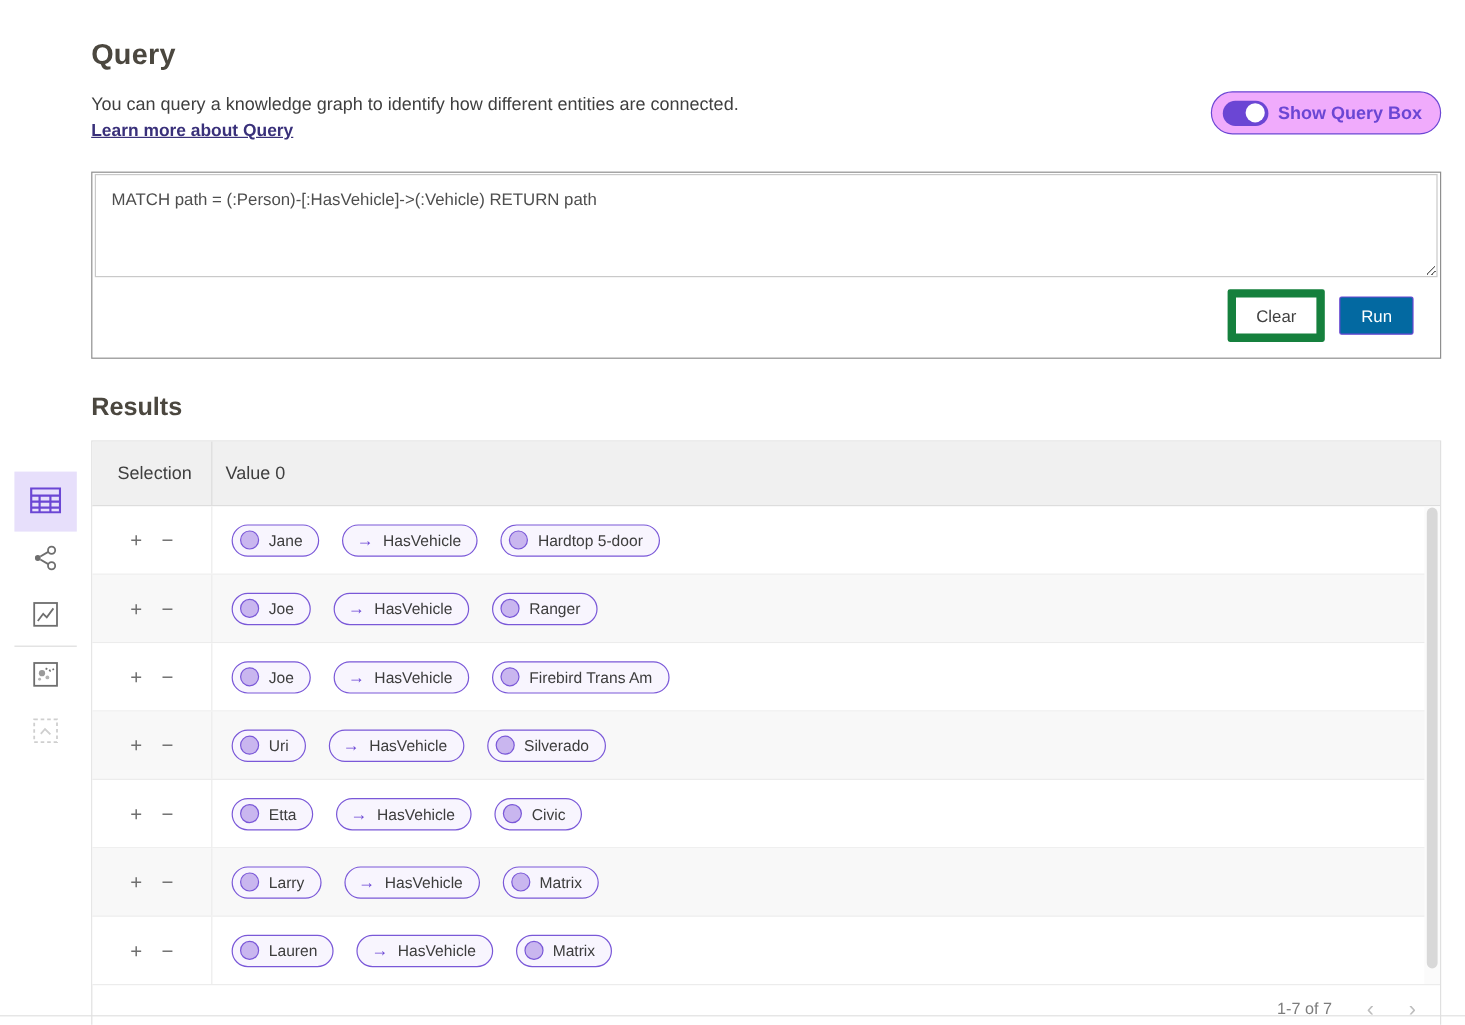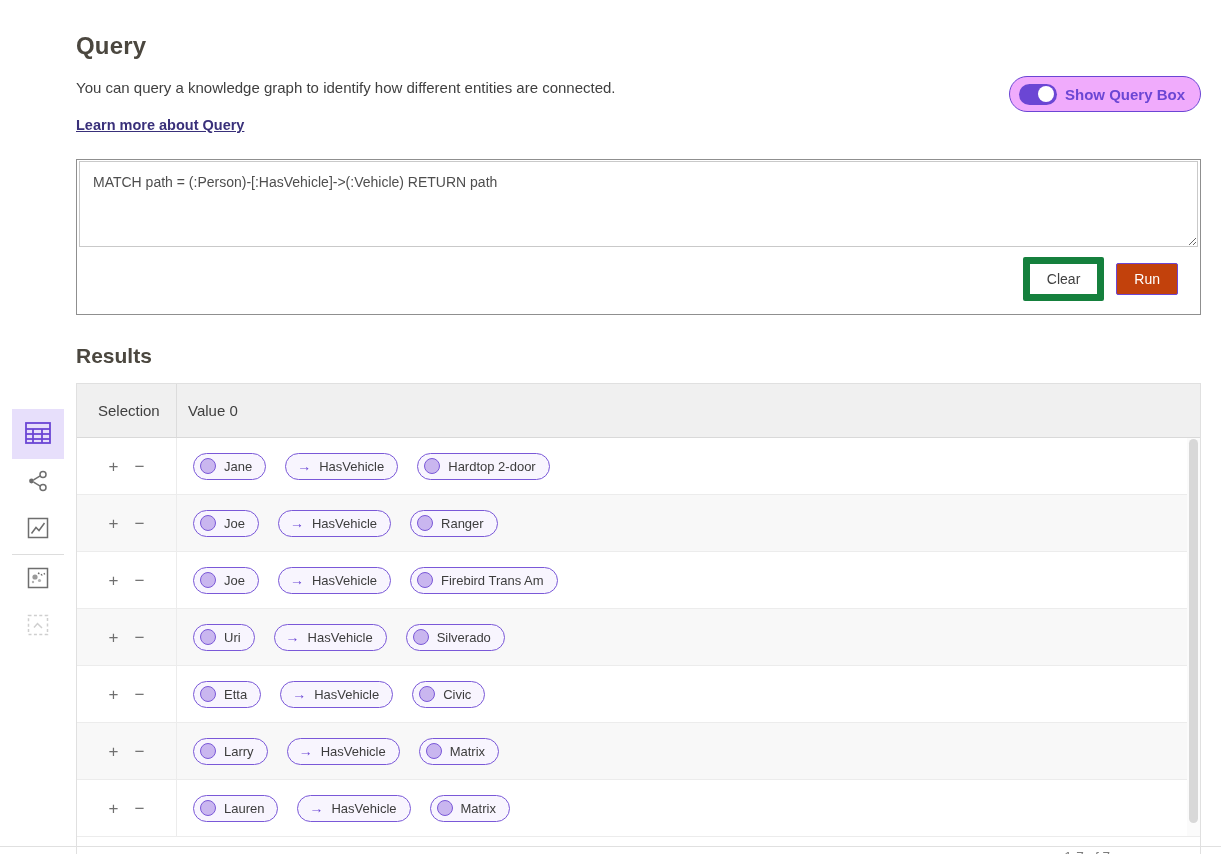--- a/index.html
+++ b/index.html
@@ -5,41 +5,41 @@
   * { box-sizing: border-box; margin: 0; padding: 0; }
   html,body { width:1221px; height:854px; background:#ffffff; overflow:hidden;
               font-family:"Liberation Sans", sans-serif; }
   .page { position:relative; width:1221px; height:854px; }
   .content { margin-left:76px; width:1125px; padding-top:32px; }
 
   
   .query-header { position:relative; }
   h1.query-title { font-size:24px; font-weight:700; color:#4b473f; letter-spacing:.2px; }
   p.query-desc { margin-top:19px; font-size:15px; color:#3f3f3f; }
-  a.learn-link { display:inline-block; margin-top:21px; font-size:14.5px; font-weight:700;
+  a.learn-link { display:inline-block; margin-top:5px; font-size:14.5px; font-weight:700;
                  color:#39307a; text-decoration:underline; cursor:pointer; }
   .toggle-pill { position:absolute; right:0; top:44px; height:36px; display:flex; align-items:center;
                  gap:8px; padding:0 15px 0 9px; border:1.5px solid #6b46d4; border-radius:18px;
                  background:#f0abfc; cursor:pointer;font-weight:bold; }
   .toggle-switch { width:38px; height:21px; border-radius:11px; background:#6b46d4; position:relative; }
   .toggle-knob { position:absolute; right:2.5px; top:2.5px; width:16px; height:16px; border-radius:50%;
                  background:#ffffff; }
   .toggle-label { font-size:15px; color:#6b46d4; }
 
   .query-box { margin-top:25px; border:1px solid #8f8f8f; background:#fff; }
   .query-box textarea { display:block; width:calc(100% - 4px); margin:1px auto 0 auto; height:86px;
                  border:1px solid #c9c9c9; resize:vertical; padding:11px 13px; font-size:14px;
                  color:#4e4e4e; font-family:"Liberation Sans", sans-serif; line-height:1.4;
                  outline:none; }
   .query-actions { display:flex; justify-content:flex-end; align-items:center; gap:12px;
                  padding:10px 22px 13px 12px; }
   .btn { font-size:14px; padding:7px 17px; border-radius:2px; cursor:pointer;
          font-family:"Liberation Sans", sans-serif; }
   .btn-clear { background:#ffffff; border:7px solid #15803d; color:#404040; }
-  .btn-run   { background:#c2410c; border:1px solid #6b46d4; color:#ffffff; }
+  .btn-run   { background:#0369a1; border:1px solid #6b46d4; color:#ffffff; }
 
   
   h2.results-title { margin-top:29px; font-size:21px; font-weight:700; color:#4b473f; }
   .table-wrap { position:relative; margin-top:15px; }
   .rtable { border:1px solid #e0e0e0; background:#fff; }
   .thead { display:flex; align-items:stretch; height:54px; background:#f0f0f0;
            border-bottom:1px solid #d9d9d9; }
   .th-sel { width:100px; display:flex; align-items:center; padding-left:21px; font-size:15px;
             color:#404040; border-right:1px solid #dcdcdc; }
   .th-val { display:flex; align-items:center; padding-left:11px; font-size:15px; color:#3f3f3f; }
@@ -180,21 +180,21 @@
       <span class="chip node">
         <span class="node-dot"></span>
         <span class="chip-label">Jane</span>
       </span>
       <span class="chip edge">
         <span class="edge-arrow">→</span>
         <span class="chip-label">HasVehicle</span>
       </span>
       <span class="chip node">
         <span class="node-dot"></span>
-        <span class="chip-label">Hardtop 2-door</span>
+        <span class="chip-label">Hardtop 5-door</span>
       </span>
     </div>
   </div>
 
   <div class="trow">
     <div class="cell-sel">
       <button class="rowbtn">+</button>
       <button class="rowbtn">−</button>
     </div>
     <div class="cell-val">

